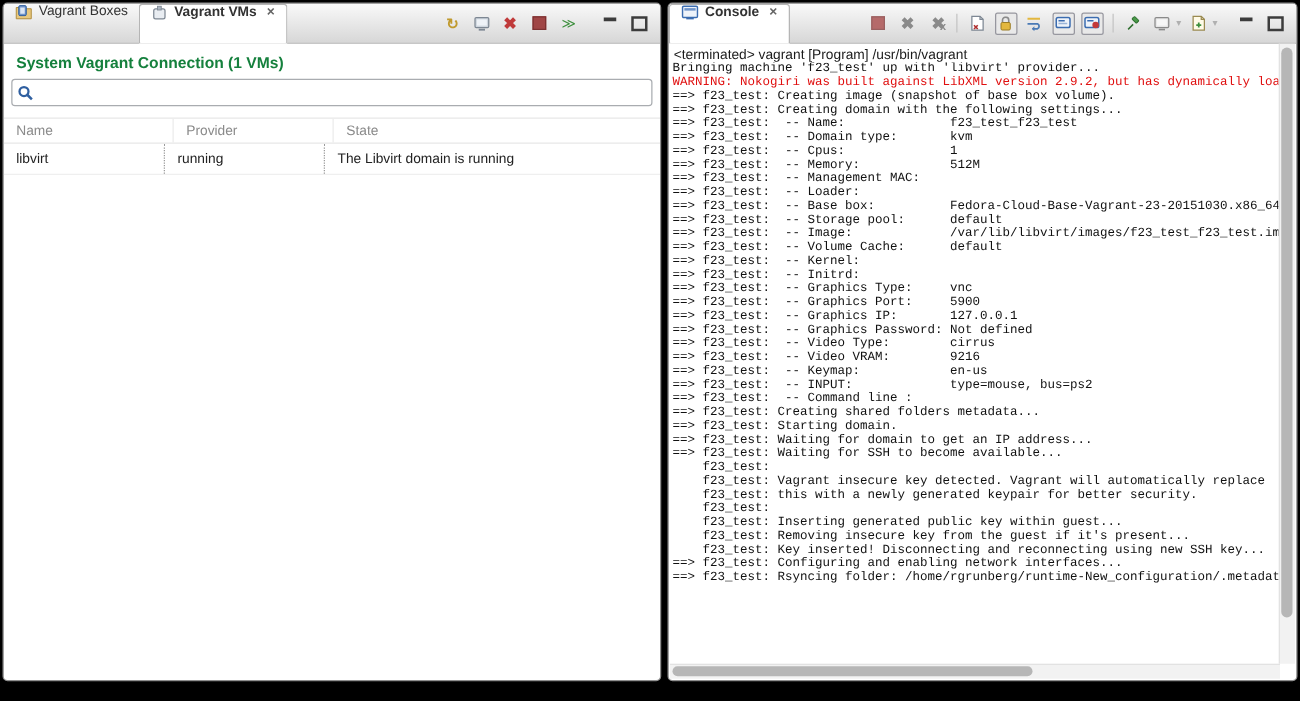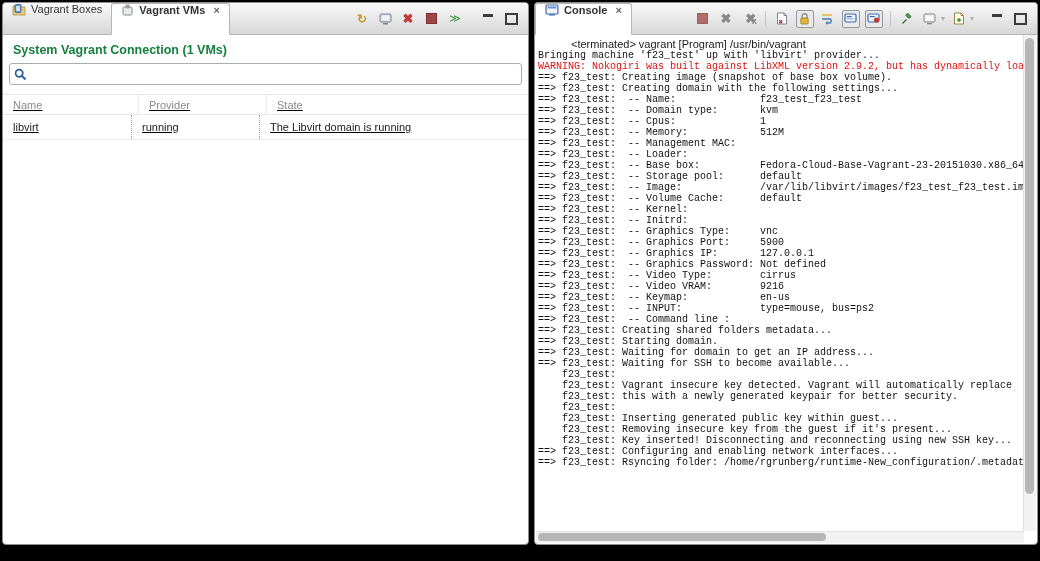--- a/index.html
+++ b/index.html
@@ -20,34 +20,34 @@
   .tbtn.pressed{background:#e9e9e9;border:1px solid #97979f;border-radius:2px;}
   .tsep{width:1px;height:15px;background:#c3c3c3;margin:0 2px;}
   .chev{font-size:8px;color:#b0b0b0;margin-left:-3px;}
   .win-min{width:10px;height:3px;background:#3c3c3c;margin-top:-6px;}
   .win-max{width:9px;height:8px;border:2px solid #3c3c3c;}
 
   
   .view-title{color:#15803d;font-weight:bold;font-size:12.5px;padding:8px 10px 5px;}
   .searchbox{margin:1px 6px 0;height:20px;border:1px solid #a9acb0;border-radius:3px;display:flex;align-items:center;padding:0 4px;gap:4px;background:#fff;}
   .searchbox input{border:none;outline:none;flex:1;font-size:11px;font-family:"Liberation Sans",sans-serif;background:transparent;}
-  .vm-table{margin-top:9px;font-size:11px;text-decoration:underline;}
+  .vm-table{margin-top:9px;font-size:11px;}
   .trow{display:flex;align-items:center;box-sizing:border-box;}
   .thead{height:21px;color:#8a8a8a;border-top:1px solid #e7e7e7;border-bottom:1px solid #e7e7e7;}
   .tdata{height:25px;color:#222;border-bottom:1px solid #efefef;}
   .cell{box-sizing:border-box;padding-left:10px;overflow:hidden;white-space:nowrap;height:100%;display:flex;align-items:center;gap:4px;}
   .c-name{width:135px;}
   .c-prov{width:128px;}
   .c-state{width:128px;}
   .c-desc{flex:1;}
   .thead .cell + .cell{border-left:1px solid #ececec;}
   .tdata .cell + .cell{border-left:1px dotted #9a9a9a;}
 
   
-  .console-desc{font-size:11px;color:#1a1a1a;padding:3px 4px 1px;white-space:nowrap;overflow:hidden;margin-left:32px;}
+  .console-desc{font-size:11px;color:#1a1a1a;padding:3px 4px 1px;white-space:nowrap;overflow:hidden;}
   .console-out{
     position:absolute;left:0;top:47px;right:14px;bottom:14px;overflow:hidden;
     font-family:Liberation Mono, monospace;font-size:10px;line-height:11px;
     white-space:pre;padding-left:3px;color:#111;
   }
   .console-line{height:11px;}
   .console-line.warn{color:#e01010;}
   .vscroll{position:absolute;top:32px;right:1px;bottom:13px;width:12px;background:#f2f2f2;border-left:1px solid #e2e2e2;}
   .vthumb{position:absolute;top:3px;left:1px;width:9px;height:92%;background:#b6b6b6;border-radius:5px;}
   .hscroll{position:absolute;left:1px;right:13px;bottom:1px;height:11px;background:#f2f2f2;border-top:1px solid #e2e2e2;}

